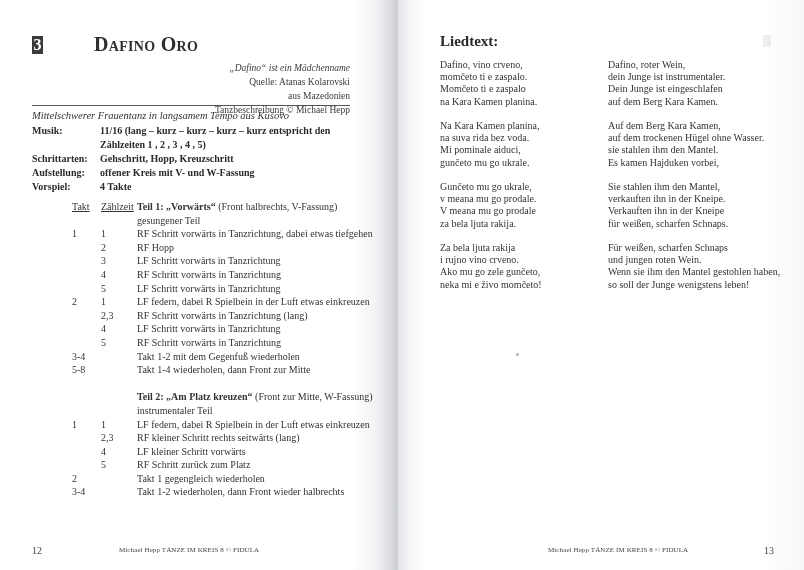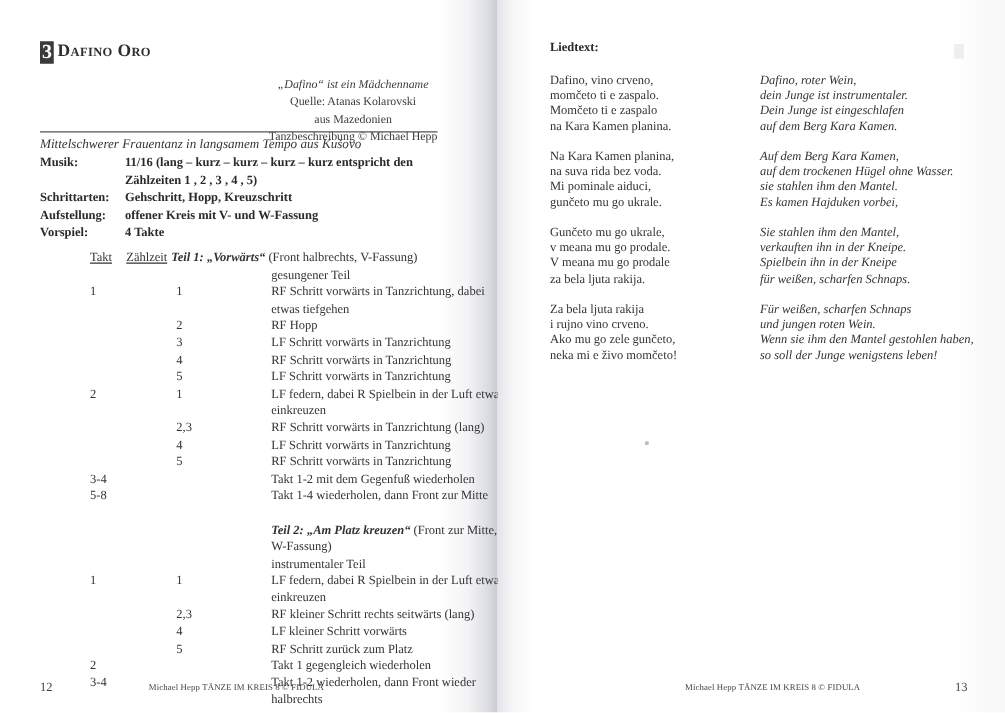--- a/index.html
+++ b/index.html
@@ -7,54 +7,54 @@
   body { position: relative; font-family: "Liberation Serif", "DejaVu Serif", serif; color: #2a2a2a; }
 
   .spread { position: absolute; left: 0; top: 0; width: 804px; height: 570px; display: flex; }
   .page { position: relative; height: 570px; background: #fefefe; }
   .page-left { width: 398px; background: linear-gradient(to right, #ffffff 0%, #ffffff 88%, #f4f4f6 94%, #dcdde2 98%, #c9cbd2 100%); }
   .page-right { width: 406px; background: linear-gradient(to right, #e3e4ea 0%, #f6f6f8 3%, #ffffff 7%, #ffffff 90%, #f7f7f8 100%); }
 
   
   .title-row { position: absolute; left: 32px; top: 33px; display: flex; align-items: center; }
   .title-num { display: inline-block; background: #3a3a3a; color: #ffffff; font-family: "Liberation Serif", serif; font-weight: bold; font-size: 16px; line-height: 18px; width: 11px; text-align: center; margin-right: 3px; }
-  .title-text { font-family: "Liberation Serif", serif; font-size: 14px; font-weight: bold; color: #2e2e2e; letter-spacing: 0.3px; font-variant: small-caps; }
-
-  .source-block { position: absolute; right: 48px; top: 61px; text-align: center; font-size: 9.5px; line-height: 14px; color: #3a3a3a; }
+  .title-text { font-family: "Liberation Serif", serif; font-size: 20px; font-weight: bold; color: #2e2e2e; letter-spacing: 0.3px; font-variant: small-caps; margin-left: 48px; }
+
+  .source-block { position: absolute; right: 48px; top: 61px; text-align: right; font-size: 9.5px; line-height: 14px; color: #3a3a3a; }
   .source-block .italic { font-style: italic; }
 
   .hrule { position: absolute; left: 32px; top: 105px; width: 318px; height: 1px; background: #555; }
 
   .subtitle { position: absolute; left: 32px; top: 110px; font-size: 10.5px; font-style: italic; color: #333; }
 
   .meta { position: absolute; left: 32px; top: 124px; font-size: 10px; line-height: 14px; color: #2a2a2a; }
   .meta-row { display: flex; }
   .meta-label { width: 68px; font-weight: bold; }
   .meta-value { font-weight: bold; width: 270px; }
 
   .steps { position: absolute; left: 32px; top: 200px; font-size: 10px; line-height: 13.6px; color: #333; width: 340px; margin-left: 40px; }
   .steps-head { display: flex; }
   .col-takt { width: 29px; flex-shrink: 0; }
   .col-zahl { width: 36px; flex-shrink: 0; }
   .col-desc { flex: 1; }
   .u { text-decoration: underline; }
-  .step-row { display: flex; gap: 40px; }
+  .step-row { display: flex; }
   .step-row .col-zahl { padding-left: 0; }
-  .teil-title { font-weight: bold; font-style: italic; }
+  .teil-title { font-weight: bold; }
   .gap { height: 13.6px; }
 
   .footer-num { position: absolute; top: 545px; font-size: 10px; color: #444; }
   .footer-text { position: absolute; top: 546px; font-size: 7px; color: #444; letter-spacing: 0.1px; text-align: center; }
 
   
-  .lied-head { position: absolute; left: 42px; top: 33px; font-size: 10px; font-weight: bold; color: #2a2a2a; }
+  .lied-head { position: absolute; left: 42px; top: 33px; font-size: 15px; font-weight: bold; color: #2a2a2a; }
   .lyrics { position: absolute; left: 42px; top: 59px; font-size: 10px; line-height: 12.2px; color: #333; }
   .stanza { display: flex; margin-bottom: 12.2px; }
   .orig { width: 168px; }
-  .trans { font-style: italic; width: 190px; }
+  .trans { width: 190px; }
 
   .showthrough { position: absolute; left: 365px; top: 35px; width: 40px; height: 90px; opacity: 0.13; font-size: 8px; line-height: 10px; color: #555; overflow: hidden; }
   .showthrough .st-block { display: inline-block; width: 8px; height: 12px; background: #888; }
   .dot { position: absolute; left: 520px; top: 353px; width: 3px; height: 3px; background: #bbb; border-radius: 1px; }
 </style>
 </head>
 <body>
 
 <div class="spread">
 
@@ -246,21 +246,21 @@
       <div class="stanza">
         <div class="orig">
           <div>Gunčeto mu go ukrale,</div>
           <div>v meana mu go prodale.</div>
           <div>V meana mu go prodale</div>
           <div>za bela ljuta rakija.</div>
         </div>
         <div class="trans">
           <div>Sie stahlen ihm den Mantel,</div>
           <div>verkauften ihn in der Kneipe.</div>
-          <div>Spielbein ihn in der Kneipe</div>
+          <div>Verkauften ihn in der Kneipe</div>
           <div>für weißen, scharfen Schnaps.</div>
         </div>
       </div>
       <div class="stanza">
         <div class="orig">
           <div>Za bela ljuta rakija</div>
           <div>i rujno vino crveno.</div>
           <div>Ako mu go zele gunčeto,</div>
           <div>neka mi e živo momčeto!</div>
         </div>

